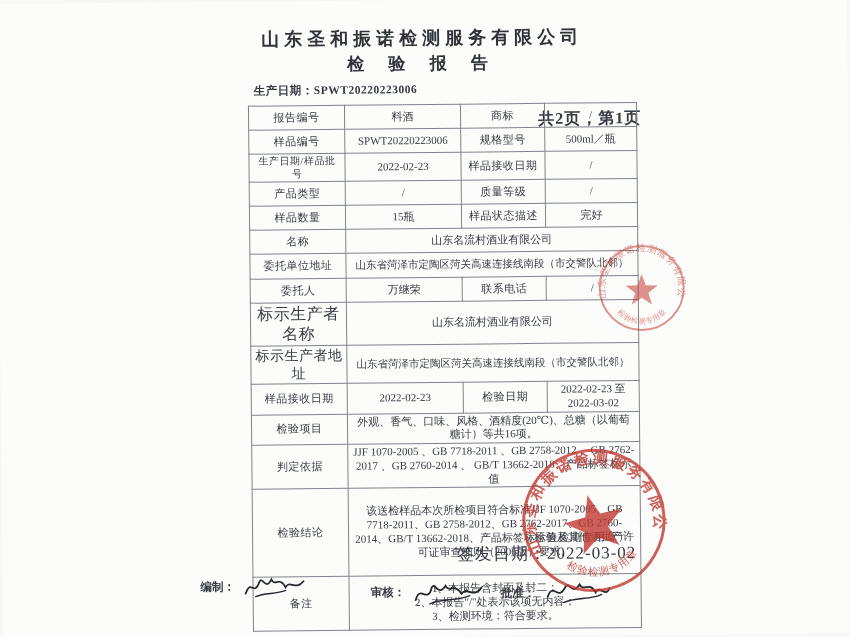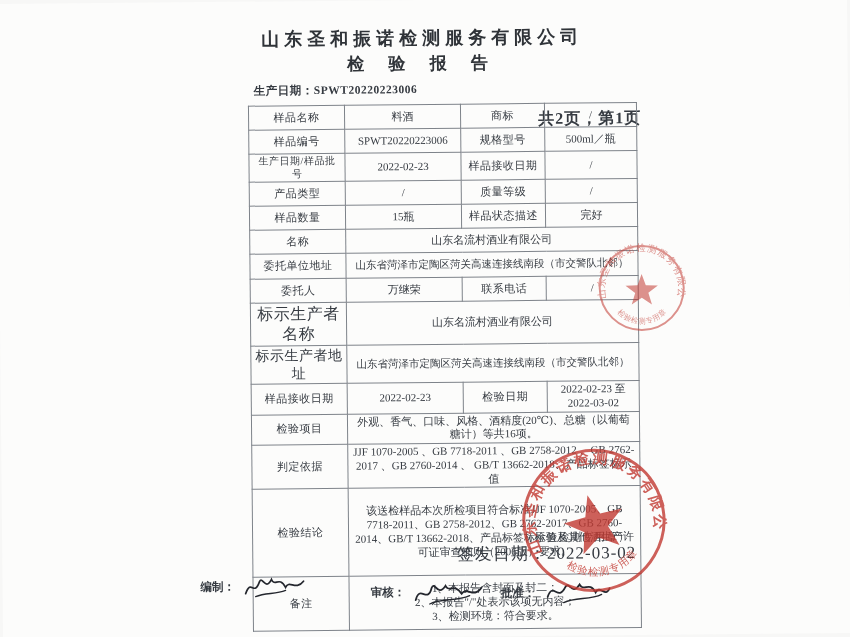--- a/index.html
+++ b/index.html
@@ -73,21 +73,21 @@
 
   <table class="report">
     <colgroup>
         <col style="width:96px">
         <col style="width:116px">
         <col style="width:84px">
         <col style="width:92px">
       </colgroup>
     <tbody>
         <tr style="height:24px">
-      <td class="lbl">样品名称</td>
+      <td class="lbl">报告编号</td>
       <td>料酒</td>
       <td class="lbl">商标</td>
       <td>/</td>
     </tr>
     <tr style="height:24px">
       <td class="lbl">样品编号</td>
       <td>SPWT20220223006</td>
       <td class="lbl">规格型号</td>
       <td>500ml／瓶</td>
     </tr>

